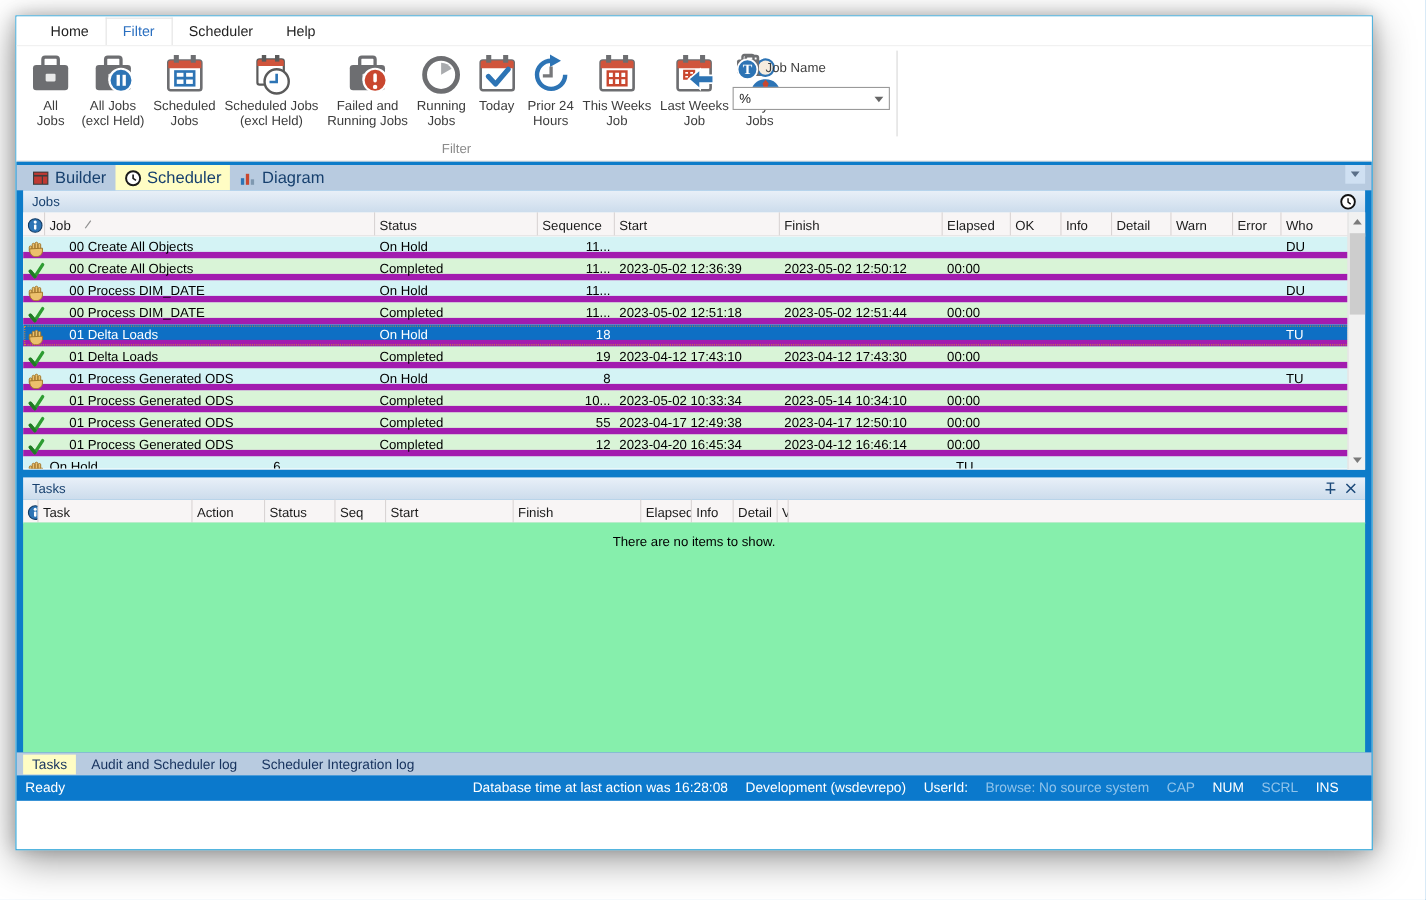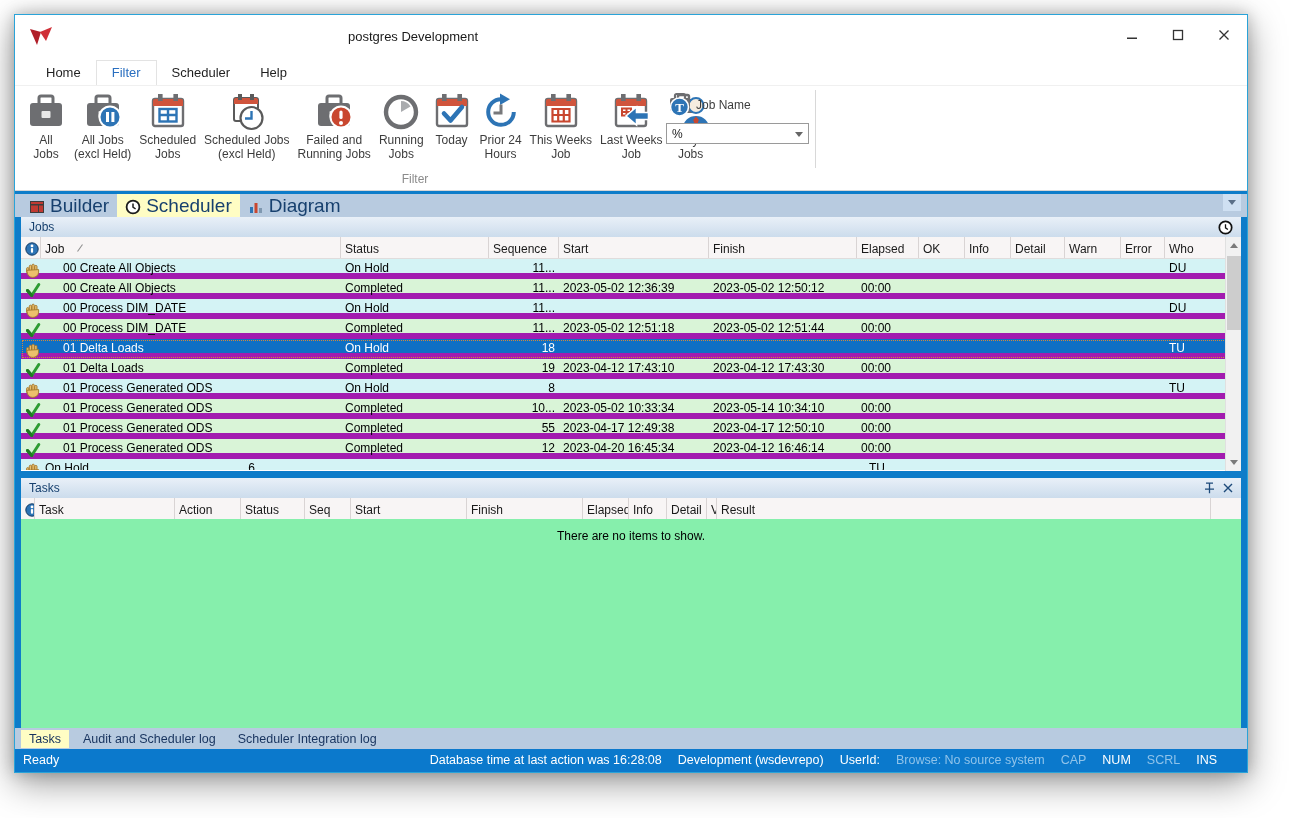--- a/index.html
+++ b/index.html
@@ -29,21 +29,21 @@
   .jn-label{font-size:12px;color:#3d3d3d;}
   .combo{margin-top:5px;width:143px;height:21px;border:1px solid #9a9a9a;background:#fff;position:relative;
     font-size:12px;color:#222;padding:3px 18px 0 5px;}
   .combo .arr{position:absolute;right:5px;top:8px;width:0;height:0;border-left:4px solid transparent;
     border-right:4px solid transparent;border-top:5px solid #666;}
   .rsep{position:absolute;left:800px;top:4px;bottom:22px;width:1px;background:#d8d8d8;}
   .rgrouplbl{position:absolute;left:0;width:800px;bottom:4px;text-align:center;font-size:12px;color:#8b8b8b;}
   
   .client{position:relative;height:558px;background:var(--accent-blue,#0d7cc9);overflow:hidden;}
   .doctabbar{position:absolute;left:0;right:0;top:3px;height:23px;background:var(--tab-bar,#b8cbe0);display:flex;align-items:center;padding-left:6px;}
-  .dtab{display:flex;align-items:center;gap:5px;height:23px;padding:0 8px;font-size:19px;color:#17406e;}
+  .dtab{display:flex;align-items:center;gap:5px;height:23px;padding:0 8px;font-size:15px;color:#17406e;}
   .dtab.active{background:var(--active-tab,#fffdc4);}
   .dtab .dicn{width:16px;height:16px;display:block;}
   .tabbar-drop{position:absolute;right:6px;top:3px;width:18px;height:17px;background:#cfe0f2;display:flex;align-items:center;justify-content:center;}
   .tabbar-drop i{width:0;height:0;border-left:4px solid transparent;border-right:4px solid transparent;border-top:5px solid #5a6f88;}
   .caption{position:absolute;left:6px;right:6px;height:20px;background:linear-gradient(#e9f0f8,#ccdcec);
     font-size:12px;color:#17406e;display:flex;align-items:center;padding:0 8px;}
   .cap-jobs{top:26px;}
   .cap-tasks{top:287px;}
   .cap-right{margin-left:auto;display:flex;align-items:center;gap:8px;}
   
@@ -78,44 +78,20 @@
   .sb-left{position:absolute;left:8px;top:4px;}
   .sb-right{position:absolute;right:30px;top:4px;display:flex;gap:16px;white-space:nowrap;}
   .sb-right .dim{color:#8fc3ea;}
   .sort{display:inline-block;margin-left:2px;}
 </style>
 </head>
 <body>
 
 <div class="window">
 
-  <div class="titlebar">
-    <svg class="logo" viewBox="0 0 26 24">
-      <path d="M2 5l11 3-4 13z" fill="#b01e28"></path>
-        <path d="M12 8l12-5-6 14z" fill="#d03038"></path>
-    </svg>
-    <div class="title">postgres Development</div>
-    <div class="wctrls">
-      <div class="wbtn">
-        <svg width="12" height="12">
-            <rect x="1" y="8.5" width="10" height="1.5" fill="#333"></rect>
-          </svg>
-      </div>
-      <div class="wbtn">
-        <svg width="12" height="12">
-            <rect x="1.5" y="1.5" width="9" height="9" fill="none" stroke="#333" stroke-width="1.3"></rect>
-          </svg>
-      </div>
-      <div class="wbtn">
-        <svg width="12" height="12">
-            <path d="M1.5 1.5l9 9M10.5 1.5l-9 9" stroke="#333" stroke-width="1.3"></path>
-          </svg>
-      </div>
-    </div>
-  </div>
 
   <div class="ribbontabs" id="ribbontabs">
       <div class="rtab">Home</div>
       <div class="rtab active">Filter</div>
       <div class="rtab">Scheduler</div>
       <div class="rtab">Help</div>
     </div>
 
   <div class="ribbon">
     <div class="rbtns" id="ribbon-buttons">
@@ -649,23 +625,20 @@
             <span>Elapsed</span>
           </div>
           <div class="hc" style="width: 38px;">
             <span>Info</span>
           </div>
           <div class="hc" style="width: 40px;">
             <span>Detail</span>
           </div>
           <div class="hc" style="width: 10px;">
             <span>V</span>
-          </div>
-          <div class="hc" style="width: 494px;">
-            <span>Result</span>
           </div>
         </div>
     </div>
     <div class="tasks-body">
       <div class="emptymsg">There are no items to show.</div>
     </div>
 
     <div class="bottombar" id="bottomtabs">
         <div class="btab active">Tasks</div>
         <div class="btab">Audit and Scheduler log</div>

